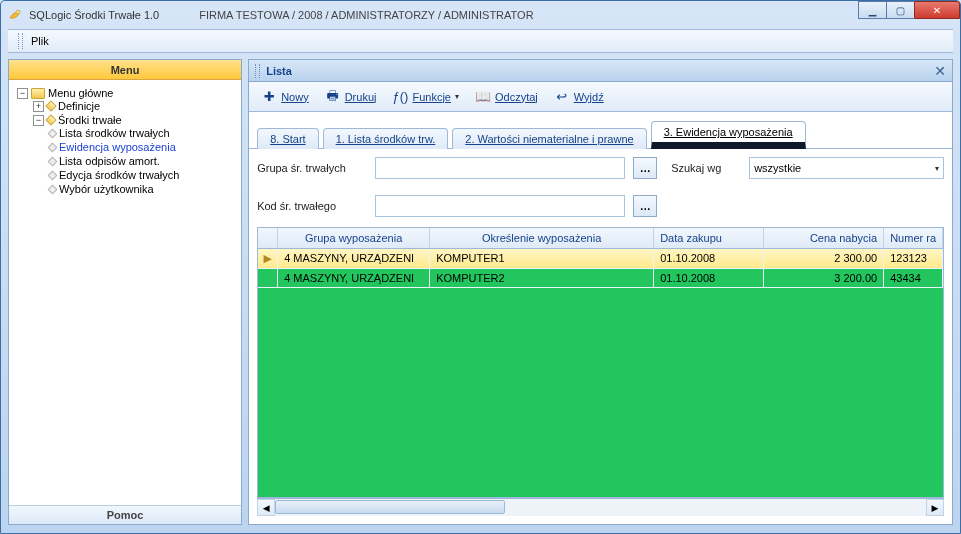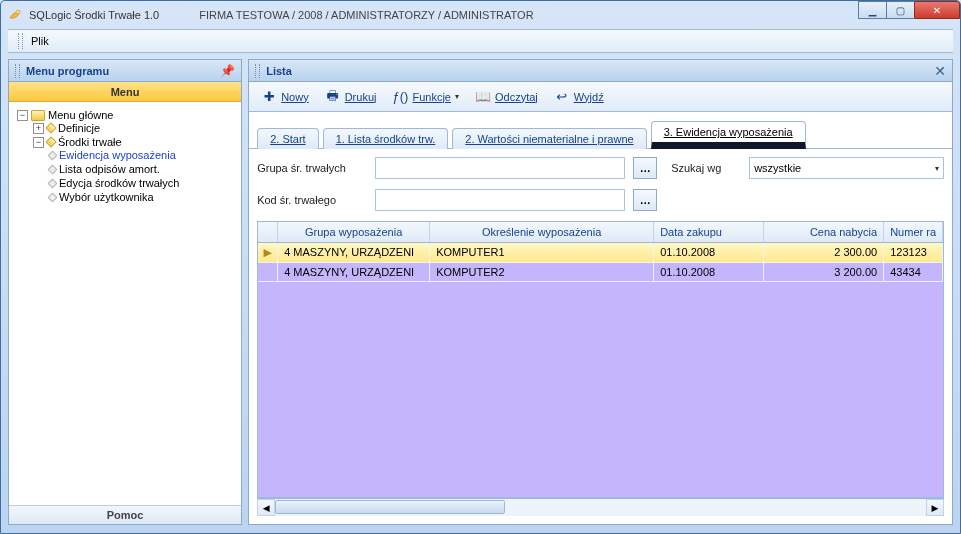--- a/index.html
+++ b/index.html
@@ -36,26 +36,26 @@
 .tree .sel{color:#1a3fd4}
 .helpBar{border-top:1px solid #b9cee6;text-align:center;background:linear-gradient(#f1f6fc,#dce9f7);padding:3px 0;font-weight:bold;color:#444}
 .toolbar{height:30px;background:linear-gradient(#f5f9fe,#e1ecf8);border-bottom:1px solid #9db8d8;display:flex;align-items:center;padding:0 6px;gap:4px}
 .tbtn{display:flex;align-items:center;gap:4px;padding:2px 6px;cursor:pointer;color:#15428b}
 .tbtn u{text-decoration:underline}
 .tbtn .ic{width:16px;height:16px;display:flex;align-items:center;justify-content:center;font-size:13px}
 .dd{font-size:8px;color:#333}
 .tabsRow{display:flex;align-items:flex-end;padding:8px 8px 0 8px;border-bottom:1px solid #9db8d8}
 .tab{padding:4px 12px;border:1px solid #9db8d8;border-bottom:none;background:linear-gradient(#f2f7fd,#dfeaf7);border-radius:4px 4px 0 0;margin-right:4px;cursor:pointer;color:#15428b;position:relative;top:1px}
 .tab.sel{background:#fff;font-weight:normal;color:#000;border-bottom:7px solid #0f172a}
-.filters{padding:8px 8px 4px 8px;display:grid;grid-template-columns:110px 250px 30px 70px 1fr;gap:10px 8px;align-items:center}
+.filters{padding:8px 8px 4px 8px;display:grid;grid-template-columns:110px 250px 30px 70px 1fr;gap:16px 8px;align-items:center}
 .filters label{color:#222}
 .txt{height:22px;border:1px solid #a9c2dd;padding:2px 4px;width:100%}
 .pick{width:24px;height:22px;border:1px solid #8fa9c7;background:linear-gradient(#f5f9fe,#dce9f7);cursor:pointer;font-weight:bold}
 .combo{height:22px;border:1px solid #a9c2dd;padding:2px 4px;background:#fff;display:flex;align-items:center;justify-content:space-between;cursor:pointer}
-.gridWrap{flex:1;margin:6px 8px 0 8px;border:1px solid #9db8d8;display:flex;flex-direction:column;min-height:0;background:#c4b5fd}
+.gridWrap{flex:1;margin:6px 8px 0 8px;border:1px solid #9db8d8;display:flex;flex-direction:column;min-height:0;background:#22c55e}
 .ghead{display:flex;background:linear-gradient(#f2f7fd,#dfeaf7);border-bottom:1px solid #9db8d8}
 .gh{padding:4px 6px;border-right:1px solid #c0d3e8;text-align:center;color:#15428b;white-space:nowrap;overflow:hidden}
 .gbody{flex:1;overflow:auto}
 .grow{display:flex;border-bottom:1px solid #eef3f9}
 .grow.sel{background:linear-gradient(#fff7c4,#ffe98c)}
 .gc{padding:3px 6px;border-right:1px solid #eef3f9;white-space:nowrap;overflow:hidden}
 .arrow{width:20px;display:flex;align-items:center;justify-content:center;color:#b08a1e}
 .c0{width:20px}.c1{width:152px}.c2{width:224px}.c3{width:110px;text-align:left}.c4{width:120px;text-align:right}.c5{flex:1}
 .hscroll{height:18px;border-top:1px solid #9db8d8;background:#eef3f9;position:relative;margin:0 8px 8px 8px}
 .hscroll .lbtn,.hscroll .rbtn{position:absolute;top:0;width:18px;height:100%;background:linear-gradient(#f2f7fd,#dfeaf7);border:1px solid #c0d3e8;display:flex;align-items:center;justify-content:center;font-size:9px;cursor:pointer}
@@ -82,25 +82,20 @@
     </div>
   </div>
 
   <div class="menubar">
     <span class="grip"></span>
     <span>Plik</span>
   </div>
 
   <div class="content">
     <div class="panel left">
-      <div class="phead">
-        <span class="grip"></span>
-        <span>Menu programu</span>
-        <span class="pin">📌</span>
-      </div>
       <div class="menuTab">Menu</div>
       <div class="tree">
         <ul>
           <li>
             <span class="tn">
               <span class="exp">−</span>
               <span class="folder"></span>
               <span>Menu główne</span>
             </span>
             <ul>
@@ -112,20 +107,26 @@
                 </span>
               </li>
               <li>
                 <span class="tn">
                   <span class="exp">−</span>
                   <span class="diamY"></span>
                   <span>Środki trwałe</span>
                 </span>
                 <ul>
                   <li>
+                      <span class="tn">
+                        <span class="diamG"></span>
+                        <span>Lista środków trwałych</span>
+                      </span>
+                    </li>
+                  <li>
                       <span class="tn sel">
                         <span class="diamG"></span>
                         <span>Ewidencja wyposażenia</span>
                       </span>
                     </li>
                   <li>
                       <span class="tn">
                         <span class="diamG"></span>
                         <span>Lista odpisów amort.</span>
                       </span>
@@ -175,21 +176,21 @@
             <span class="ic">📖</span>
             <u>Odczytaj</u>
           </div>
         <div class="tbtn">
             <span class="ic">↩</span>
             <u>Wyjdź</u>
           </div>
       </div>
 
       <div class="tabsRow">
-        <div class="tab"><u>2. Start</u></div>
+        <div class="tab"><u>8. Start</u></div>
         <div class="tab"><u>1. Lista środków trw.</u></div>
         <div class="tab"><u>2. Wartości niematerialne i prawne</u></div>
         <div class="tab sel"><u>3. Ewidencja wyposażenia</u></div>
       </div>
 
       <div class="filters">
         <label>Grupa śr. trwałych</label>
         <input class="txt" style="">
         <button class="pick">…</button>
         <label>Szukaj wg</label>

